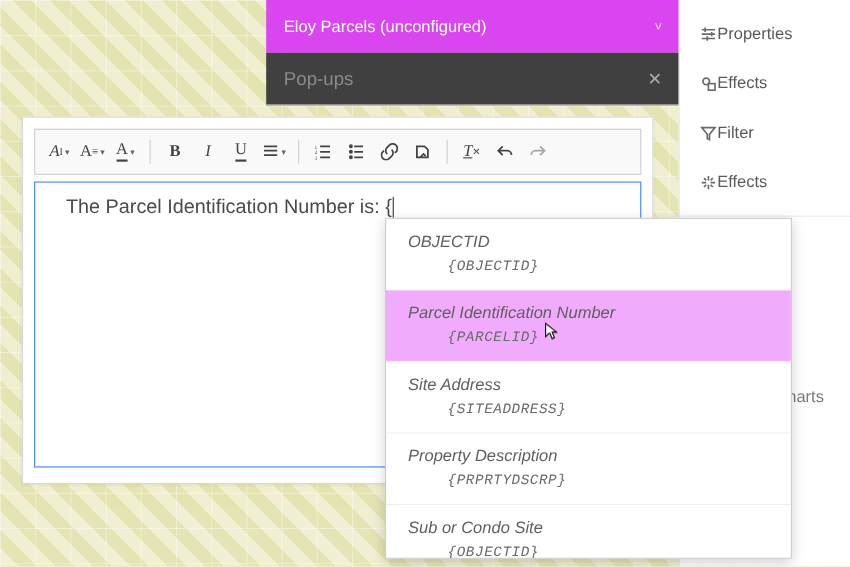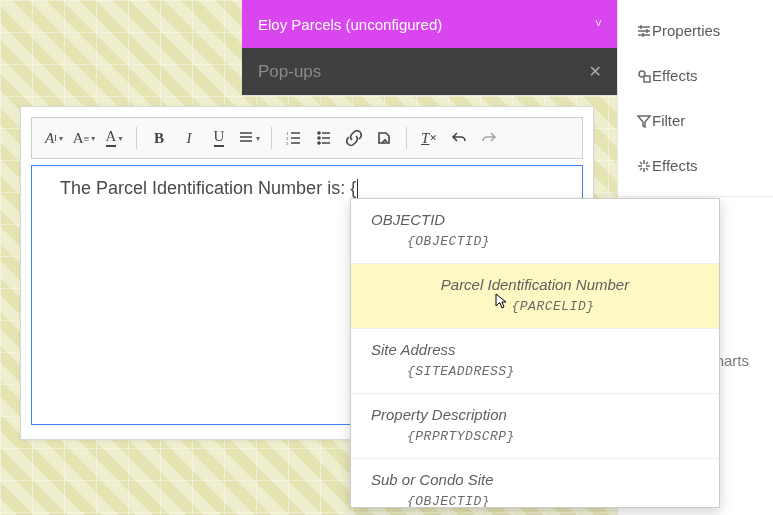--- a/index.html
+++ b/index.html
@@ -133,21 +133,21 @@
     border:1px solid #ccc;
     box-shadow:0 4px 12px rgba(0,0,0,.18);
     overflow:hidden;
   }
   .dd-inner { height:100%; overflow-y:auto;font-style:italic; }
   .dd-item {
     padding:12px 20px 14px 20px;
     border-bottom:1px solid #eee;
     cursor:pointer;
   }
-  .dd-item.hover { background:#fef9c3;text-align:center;}
+  .dd-item.hover { background:#f0abfc;}
   .dd-label { font-size:15px; color:#5f5f5f; margin-bottom:6px;}
   .dd-token {
     font-family: "Courier New", monospace;
     font-size:13px; color:#6a6a6a; letter-spacing:.5px;margin-left:36px;
   }
   .cursor-icon {
     position:absolute;
     left:490px; top:293px;
     font-size:16px;
     pointer-events:none;

